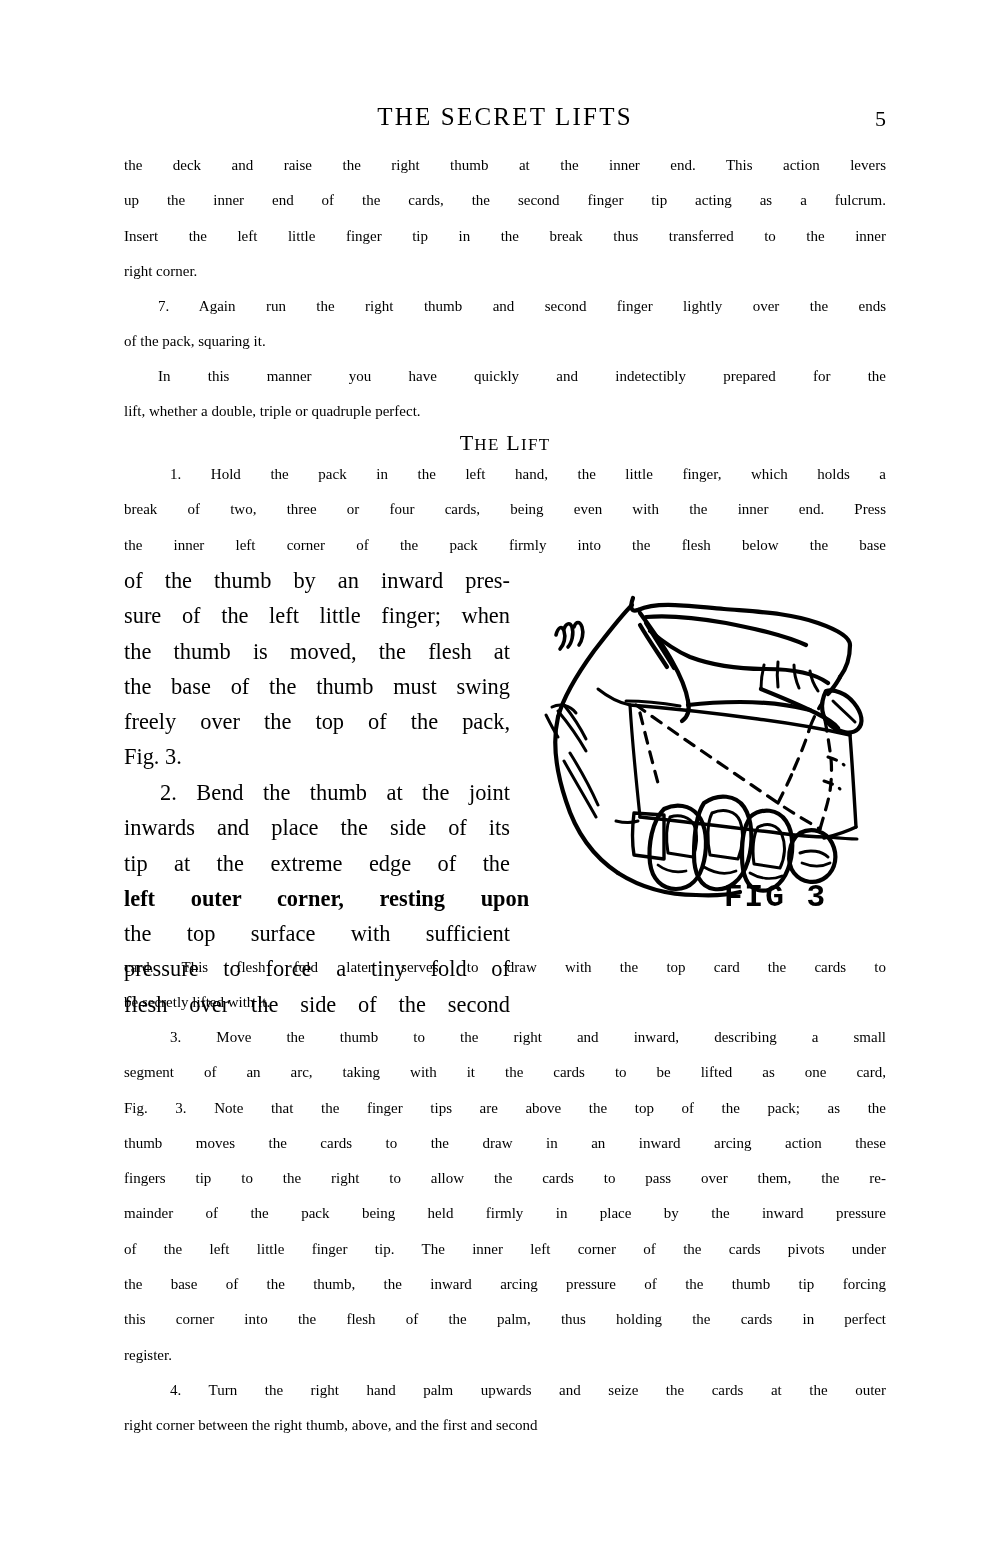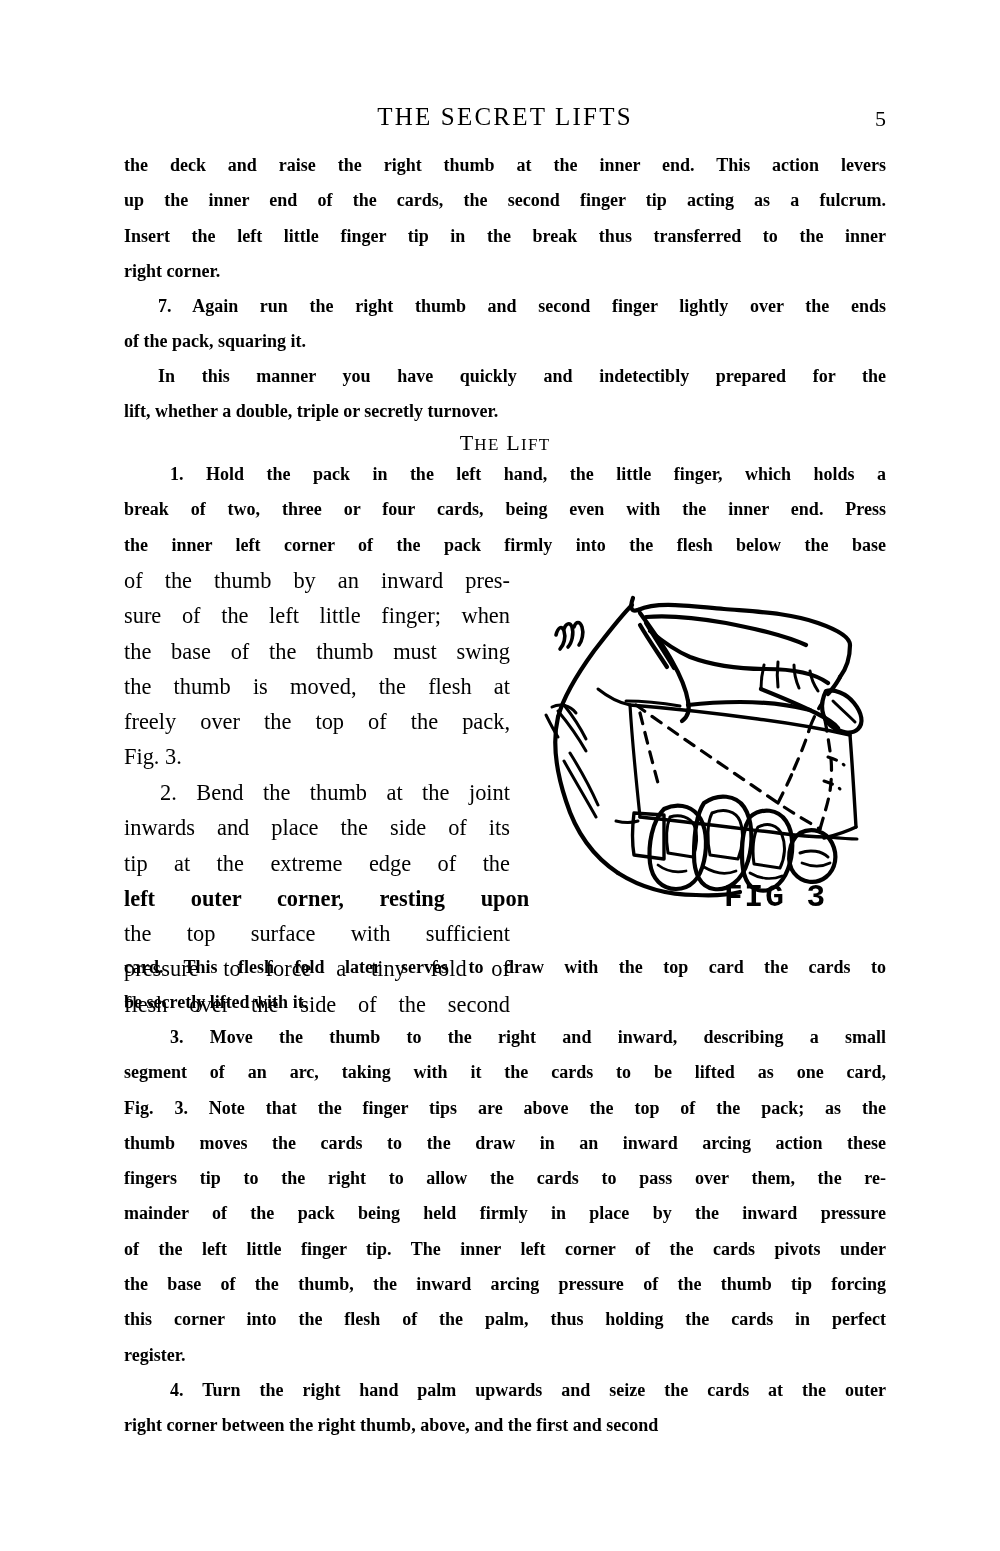--- a/index.html
+++ b/index.html
@@ -49,25 +49,24 @@
     font-size: 22px;
     line-height: 30px;
   }
 
   
   .body-col {
     position: absolute;
     left: 124px;
     width: 762px;
     text-align: justify;
-    font-size: 18px;
+    font-size: 15px;
     line-height: 35.3px;
     -webkit-hyphens: none;
     hyphens: none;
-    font-weight: bold;
   }
   .body-col p {
     margin: 0;
     text-align: justify;
     text-justify: inter-word;
   }
 
   
   .jline {
     display: block;
@@ -145,41 +144,41 @@
   <div class="body-col" style="top:289px;">
     <p>
       <span class="jline" style="padding-left: 34px; word-spacing: 9.9349px;">7. Again run the right thumb and second finger lightly over the ends</span>
       <span class="jline last">of the pack, squaring it.</span>
     </p>
   </div>
 
   <div class="body-col" style="top:359px;">
     <p>
       <span class="jline" style="padding-left: 34px; word-spacing: 14.1062px;">In this manner you have quickly and indetectibly prepared for the</span>
-      <span class="jline last">lift, whether a double, triple or secretly turnover.</span>
+      <span class="jline last">lift, whether a double, triple or quadruple perfect.</span>
     </p>
   </div>
 
   <div class="sec-head" style="top:430px;">
     <span class="smallcaps-first">T</span><span class="smallcaps-rest">HE</span><span>&nbsp;</span><span class="smallcaps-first">L</span><span class="smallcaps-rest">IFT</span>
   </div>
 
   <div class="body-col" style="top:457px;">
     <p>
       <span class="jline" style="padding-left: 46px; word-spacing: 11.4279px;">1. Hold the pack in the left hand, the little finger, which holds a</span>
       <span class="jline" style="word-spacing: 10.5962px;">break of two, three or four cards, being even with the inner end. Press</span>
       <span class="jline" style="word-spacing: 12.0805px;">the inner left corner of the pack firmly into the flesh below the base</span>
     </p>
   </div>
 
   <div class="narrow-col" style="top:563px;">
     <span class="jline" style="word-spacing: 16.4531px;">of the thumb by an inward pres-</span>
     <span class="jline" style="word-spacing: 15.0052px;">sure of the left little finger; when</span>
+    <span class="jline" style="word-spacing: 16.5521px;">the thumb is moved, the flesh at</span>
     <span class="jline" style="word-spacing: 14.1667px;">the base of the thumb must swing</span>
-    <span class="jline" style="word-spacing: 16.5521px;">the thumb is moved, the flesh at</span>
     <span class="jline" style="word-spacing: 18.4297px;">freely over the top of the pack,</span>
     <span class="jline last">Fig. 3.</span>
   </div>
 
   <div class="narrow-col" style="top:775px;">
     <span class="jline" style="padding-left: 36px; word-spacing: 13.8672px;">2. Bend the thumb at the joint</span>
     <span class="jline" style="word-spacing: 16.4557px;">inwards and place the side of its</span>
     <span class="jline" style="word-spacing: 20.8125px;">tip at the extreme edge of the</span>
     <span class="jline" style="word-spacing: 30.0391px; font-weight: bold;">left outer corner, resting upon</span>
     <span class="jline" style="word-spacing: 29.7617px;">the top surface with sufficient</span>

